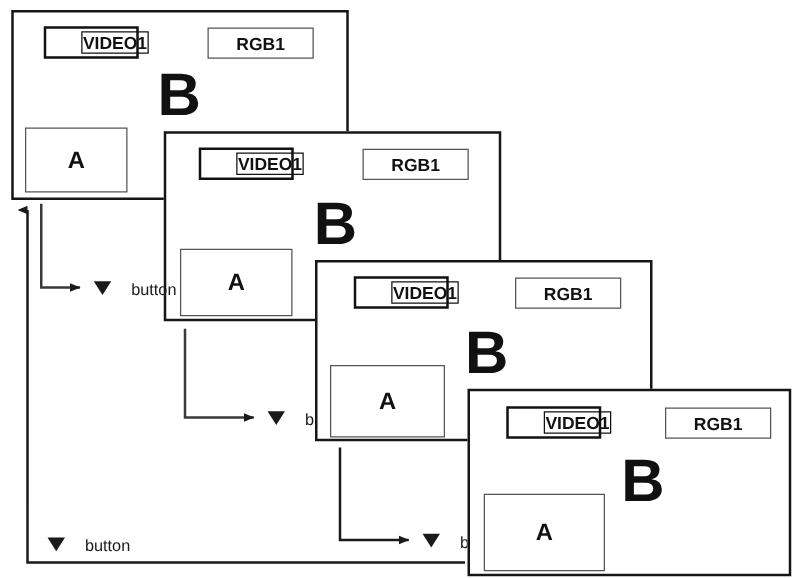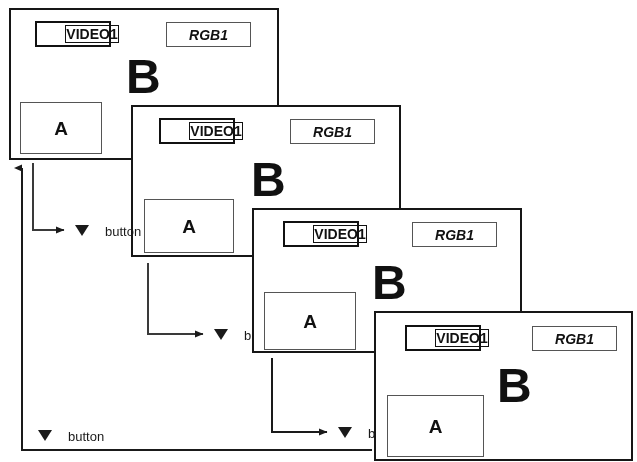--- a/index.html
+++ b/index.html
@@ -95,21 +95,20 @@
   .tab.plain {
     border: 1.5px solid #555555;
   }
   .tab.plain > .inner {
     width: 100%;
     height: 100%;
     display: flex;
     align-items: center;
     justify-content: center;
     box-sizing: border-box;
-    font-style: italic;
   }
 
   
   .marker-b {
     position: absolute;
     font-family: "Liberation Sans", sans-serif;
     font-weight: bold;
     color: #111111;
     line-height: 0.82;
     z-index: 7;

